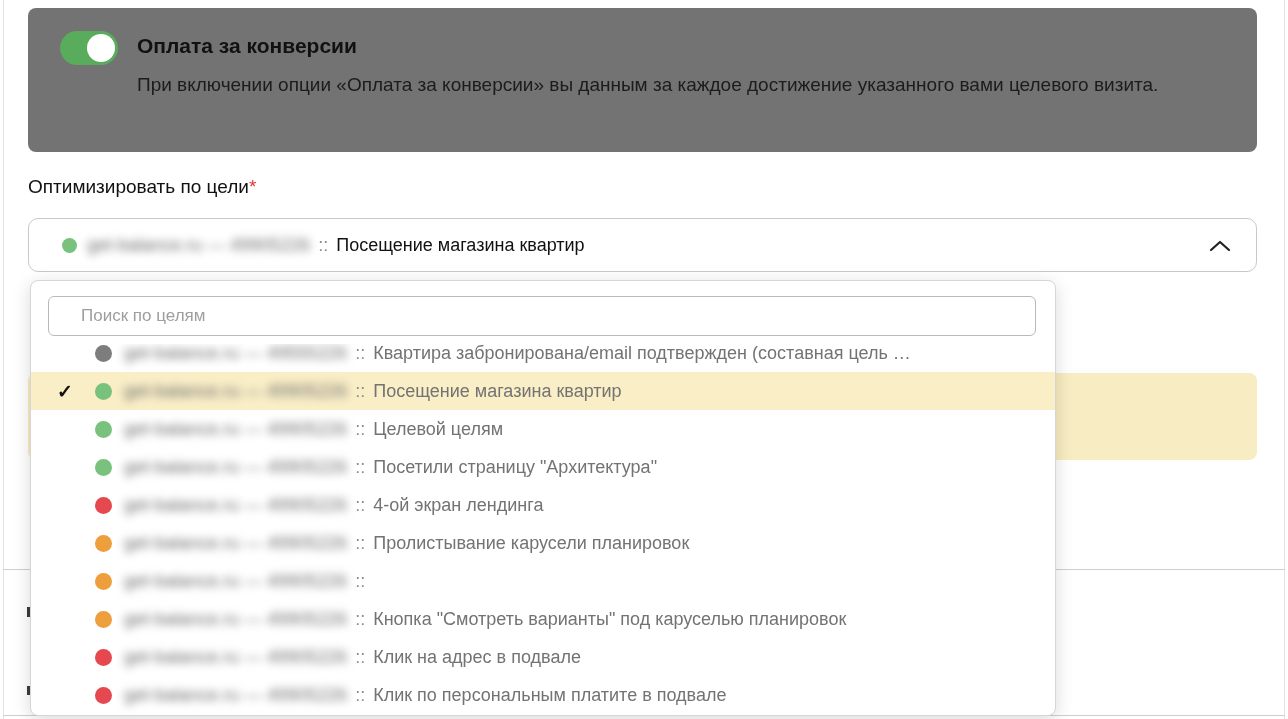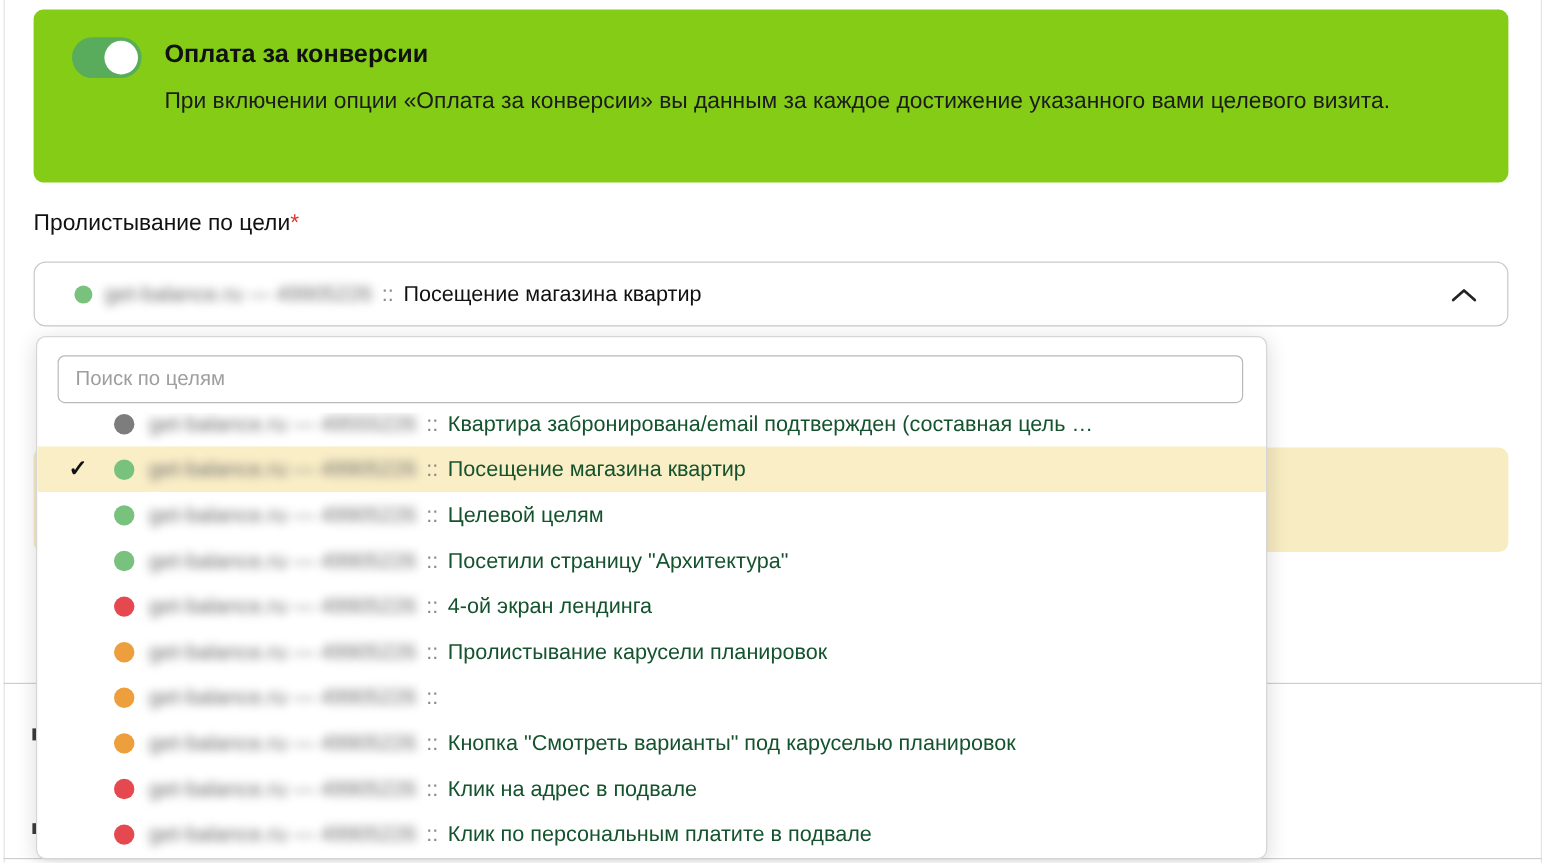--- a/index.html
+++ b/index.html
@@ -50,55 +50,55 @@
   .frag{position:absolute;background:#3c3c3c;z-index:1;}
 
   
   .panel{
     position:absolute;left:30px;top:280px;width:1026px;height:436px;box-sizing:border-box;
     background:#fff;border:1px solid #d6d6d6;border-radius:8px;
     box-shadow:0 4px 18px rgba(0,0,0,.15);z-index:10;overflow:hidden;
   }
   .search{
     position:absolute;left:17px;top:15px;width:988px;height:40px;box-sizing:border-box;
-    border:1px solid #b9b9b9;border-radius:6px;font-size:17px;padding:0 14px;
+    border:1px solid #b9b9b9;border-radius:6px;font-size:17px;padding:0 32px;
     font-family:"Liberation Sans", sans-serif;color:#222;outline:none;
   }
   .search::placeholder{color:#9e9e9e;}
   .listview{position:absolute;left:0;top:63px;right:0;bottom:0;overflow:hidden;}
   .row{
     position:relative;height:38px;display:flex;align-items:center;
     padding-left:64px;cursor:pointer;font-size:18px;
   }
   .row.first{margin-top:-10px;}
   .check{
     position:absolute;left:26px;top:50%;transform:translateY(-50%);
     font-size:19px;font-weight:700;color:#111;width:22px;
   }
   .row .dot{width:17px;height:17px;}
   .row .masked{margin-left:12px;font-size:18px;}
-  .gname{margin-left:8px;color:#14532d;white-space:nowrap;}
+  .gname{margin-left:8px;color:#737373;white-space:nowrap;}
 </style>
 </head>
 <body>
 
 <div class="vline" style="left:3px;"></div>
 <div class="vline" style="left:1284px;"></div>
 <div class="hline" style="top:569px;"></div>
 <div class="hline" style="top:715px;"></div>
 
-<div class="banner" style="background: #84cc16;">
+<div class="banner" style="background: #737373;">
   <div class="toggle" style="background: rgb(88, 172, 92);">
     <div class="knob"></div>
   </div>
   <div class="banner-title">Оплата за конверсии</div>
   <div class="banner-desc">При включении опции «Оплата за конверсии» вы данным за каждое достижение указанного вами целевого визита.</div>
 </div>
 
-<div class="field-label"><span>Пролистывание по цели</span><span class="req">*</span></div>
+<div class="field-label"><span>Оптимизировать по цели</span><span class="req">*</span></div>
 
 <div class="goal-select">
   <span class="dot" id="select-dot" style="background: rgb(121, 194, 125);"></span>
   <span class="masked">get-balance.ru — 49905226</span>
   <span class="sep">::</span>
   <span class="gval">Посещение магазина квартир</span>
   <span class="chev">
     <svg width="28" height="16" viewBox="0 0 28 16">
         <polyline points="5,12 14,4 23,12" fill="none" stroke="#222" stroke-width="2.2" stroke-linecap="round" stroke-linejoin="round"></polyline>
       </svg>

